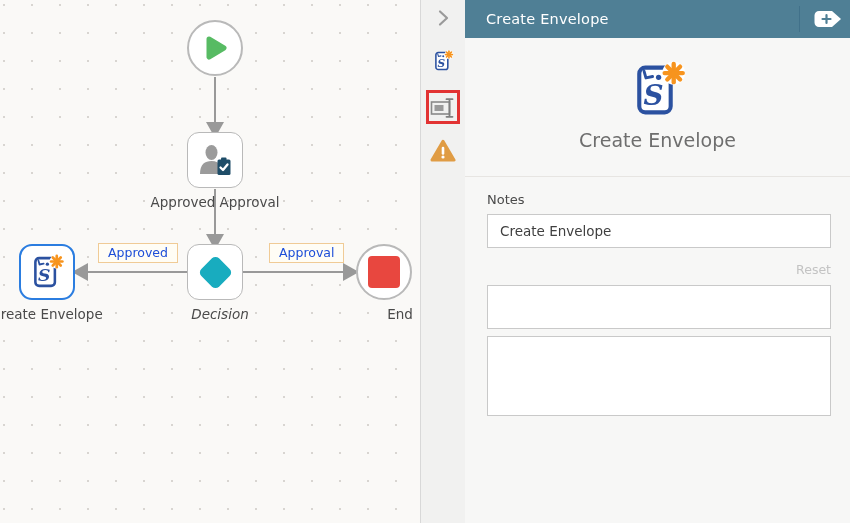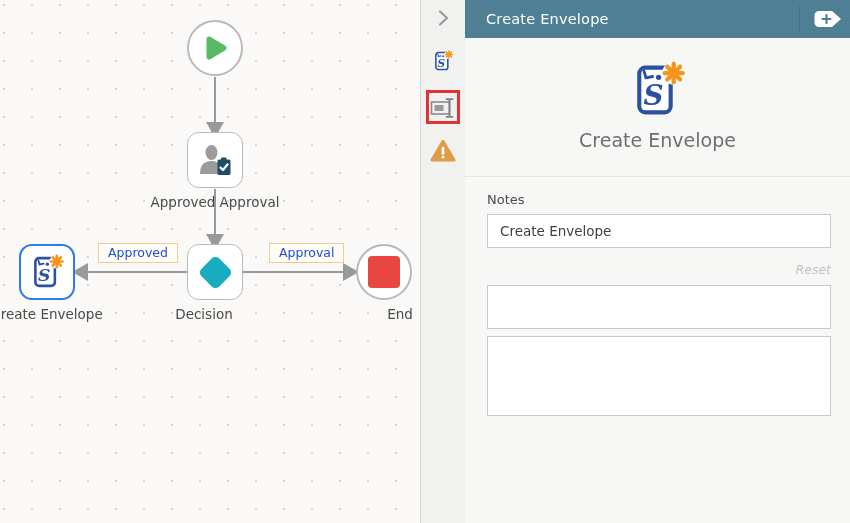--- a/index.html
+++ b/index.html
@@ -39,21 +39,21 @@
   .header-divider { width:1px; height:26px; background:#41718a; margin-right:10px; }
   .pill-btn { width:36px; height:38px; display:flex; align-items:center; justify-content:center; cursor:pointer; margin-right:4px; }
 
   .summary { text-align:center; padding-top:23px; padding-bottom:25px; border-bottom:1px solid #e7e5e2; }
   .summary-title { font-size:19px; color:#6e6e6e; margin-top:6px; }
 
   .form { padding:15px 19px 0 22px; }
   .field-label { display:block; font-size:13px; color:#4a4a4a; }
   .text-input { display:block; width:100%; height:34px; margin-top:7px; border:1px solid #c9c9c9;
                 background:#fff; font-family:inherit; font-size:13.5px; color:#3f3f3f; padding:0 12px; outline:none; }
-  .reset-row { margin-top:11px; text-align:right;font-style:italic; }
+  .reset-row { margin-top:11px; text-align:right; }
   .reset-link { font-size:12.5px; color:#c3c3c3; cursor:pointer; }
   .check-row { margin-top:10px; display:flex; align-items:center; gap:12px; }
   .checkbox { width:18px; height:18px; background:#fff; border:2px solid #4a4a4a; border-radius:2px;
               display:flex; align-items:center; justify-content:center; cursor:pointer; }
   .lbl-desc { margin-top:20px; }
   .lbl-notes { margin-top:24px; }
   .textarea { display:block; width:100%; margin-top:7px; border:1px solid #c9c9c9; background:#fff;
               font-family:inherit; font-size:13.5px; color:#3f3f3f; padding:6px 12px; resize:none; outline:none; }
   .ta-desc { height:44px; }
   .ta-notes { height:80px; }
@@ -108,21 +108,21 @@
         <rect x="24" y="15.5" width="5.5" height="4" rx="1" fill="#1E4D68"></rect>
         <rect x="20.5" y="17.5" width="13" height="15.5" rx="1.5" fill="#1E4D68"></rect>
         <polyline points="23.5,25.5 26,28 30.5,22.5" fill="none" stroke="#ffffff" stroke-width="2.3" stroke-linecap="round" stroke-linejoin="round"></polyline>
       </svg>
     </div>
     <div class="node-label" style="left:135px; top:194px;">Approved Approval</div>
 
     <div class="node" style="left:187px; top:244px;">
       <div class="diamond"></div>
     </div>
-    <div class="node-label" style="left:124px; top:306px;">Decision</div>
+    <div class="node-label" style="left:140px; top:306px;font-style:italic;">Decision</div>
 
     <div class="node selected" style="left:19px; top:244px;">
       <svg width="36" height="36">
           <use href="#ds-icon"></use>
         </svg>
     </div>
     <div class="node-label" style="left:-33px; top:306px;">Create Envelope</div>
 
     <div class="node round" style="left:356px; top:244px;">
       <div class="end-square"></div>

